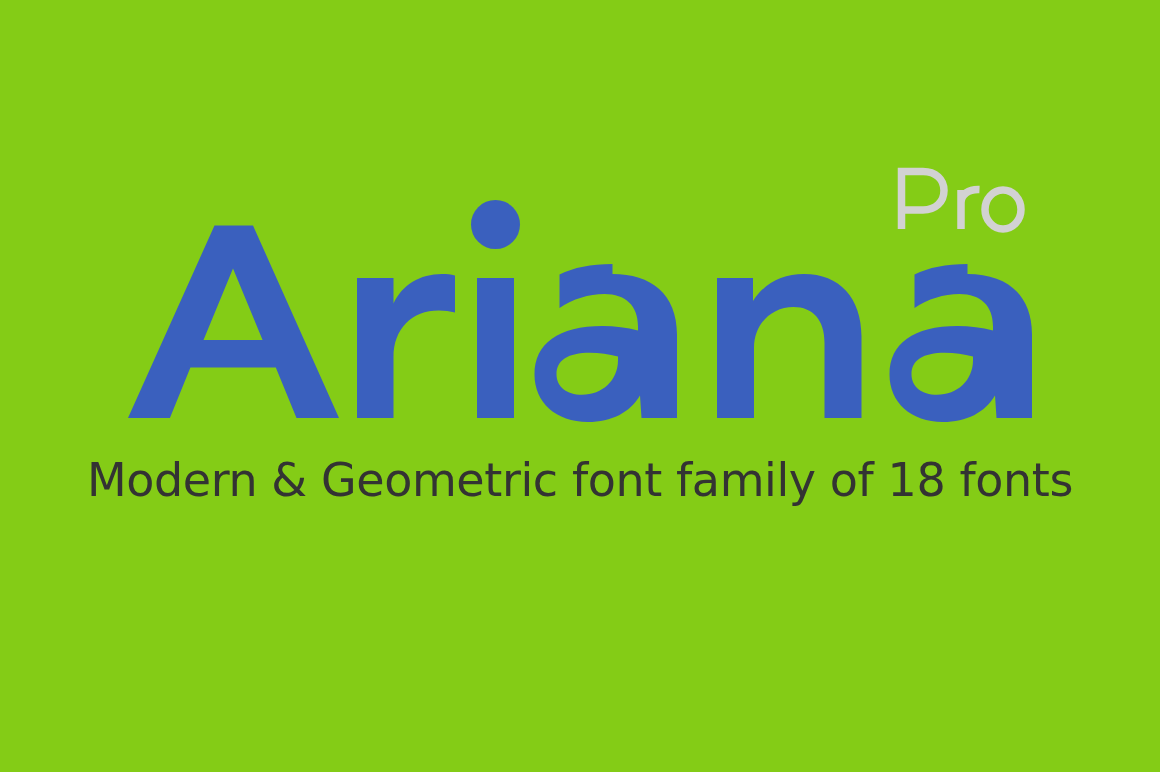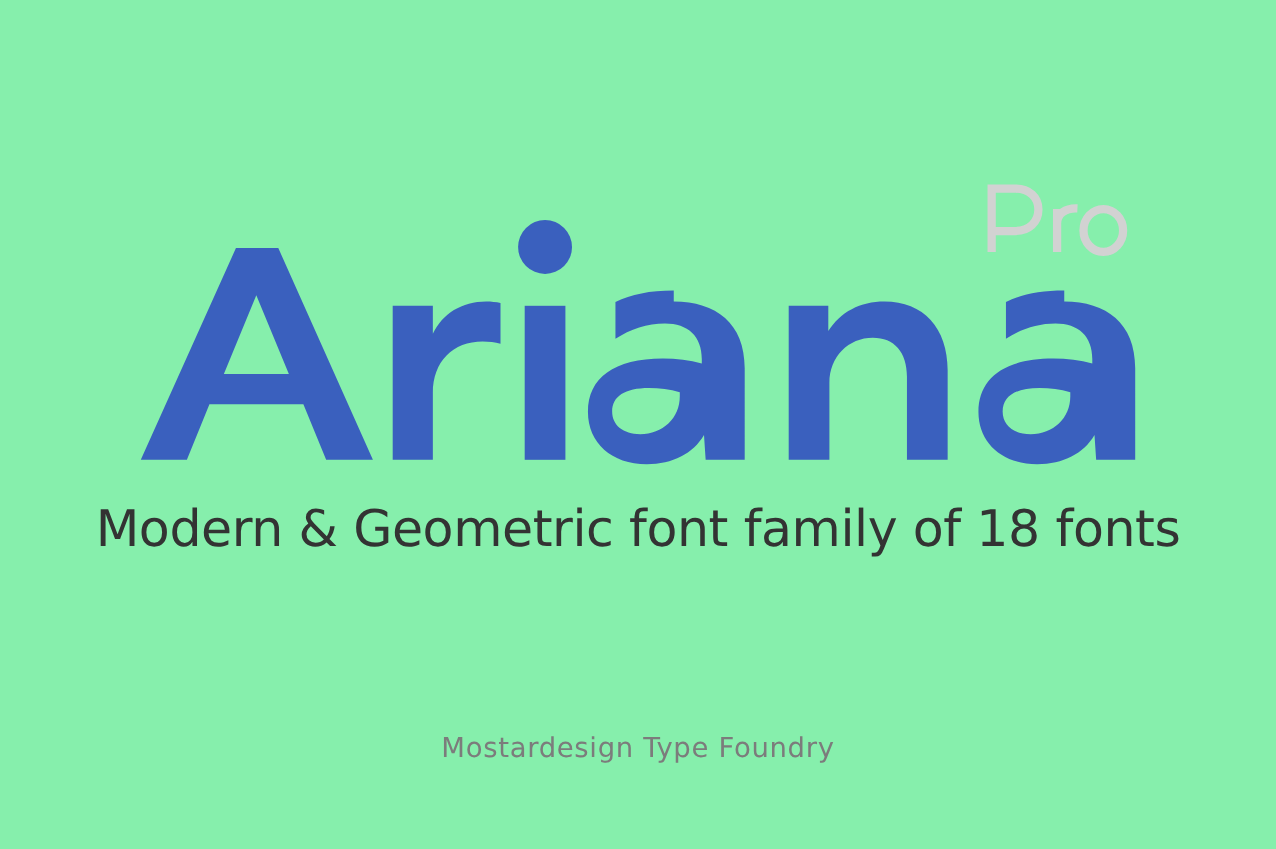--- a/index.html
+++ b/index.html
@@ -11,21 +11,21 @@
     height: 772px;
     background: #f1f1f1;
     font-family: "Liberation Sans", sans-serif;
     overflow: hidden;
   }
 
   #specimen-poster {
     position: relative;
     width: 1160px;
     height: 772px;
-    background: #86efac;
+    background: #84cc16;
   }
 
   
   #wordmark-block {
     position: absolute;
     left: 0;
     top: 0;
     width: 1160px;
     height: 470px;
   }
@@ -183,19 +183,14 @@
     </div>
 
   </div>
 
   <div id="tagline-row">
     <svg viewBox="0 0 872 60" xmlns="http://www.w3.org/2000/svg">
       <text id="tagline-text" x="436" y="44" text-anchor="middle">Modern &amp; Geometric font family of 18 fonts</text>
     </svg>
   </div>
 
-  <div id="foundry-credit-row">
-    <svg viewBox="0 0 404 44" xmlns="http://www.w3.org/2000/svg">
-      <text id="foundry-credit-text" x="202" y="30" text-anchor="middle">Mostardesign Type Foundry</text>
-    </svg>
-  </div>
 
 </div>
 
 </body></html>

